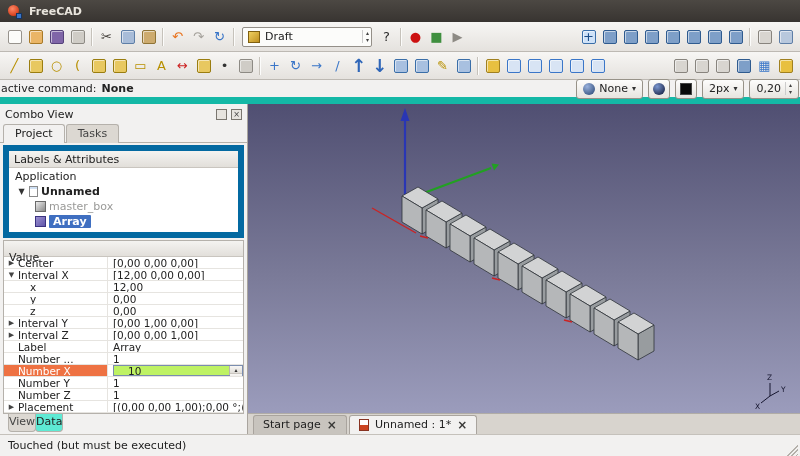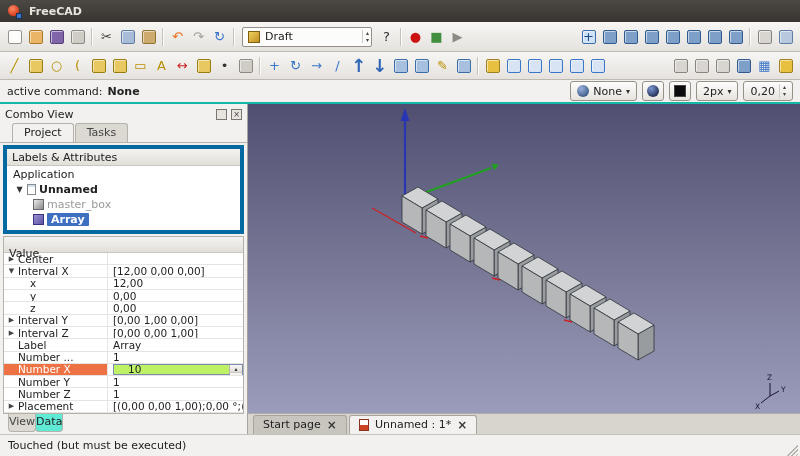--- a/index.html
+++ b/index.html
@@ -23,42 +23,42 @@
   .tbi { width:21px; height:21px; display:flex; align-items:center; justify-content:center; border-radius:2px; flex:0 0 auto; }
   .ic { display:flex; align-items:center; justify-content:center; font-size:13px; line-height:1; }
   .ic.blk { width:14px; height:14px; border:1px solid #888; border-radius:2px; box-shadow:inset 1px 1px 0 rgba(255,255,255,.55); }
   .tbi.big .ic { font-size:18px; font-weight:bold; }
   .sep { width:2px; height:18px; border-left:1px solid #c6c2bb; border-right:1px solid #fcfcfb; margin:0 3px; flex:0 0 auto; }
   .wb-combo { height:20px; width:130px; flex:0 0 auto; background:#fcfcfa; border:1px solid #948f88; border-radius:2px; display:flex; align-items:center; padding:0 2px 0 5px; gap:5px; margin:0 4px; }
   .wbic { width:12px; height:12px; background:linear-gradient(135deg,#f0d060,#c09020); border:1px solid #806010; flex:0 0 auto; }
   .cbarrows { margin-left:auto; display:flex; flex-direction:column; font-size:6px; color:#444; border-left:1px solid #ccc; padding-left:3px; line-height:1.1; }
 
   
-  .cmdbar { height:24px; flex:0 0 auto; display:flex; align-items:center; padding:0 7px; background:#f2f1f0; border-bottom:2px solid #14b8a6; gap:5px; }
+  .cmdbar { height:24px; flex:0 0 auto; display:flex; align-items:center; padding:0 1px; background:#f2f1f0; border-bottom:7px solid #14b8a6; gap:5px; }
   .cmdvalue { font-weight:bold; }
   .btn { height:20px; border:1px solid #979288; border-radius:3px; background:linear-gradient(#fdfdfc,#e7e4df); display:flex; align-items:center; padding:0 6px; gap:4px; font:inherit; color:#222; }
   .btn.sq { padding:0 4px; }
   .sw { width:12px; height:12px; display:inline-block; }
   .swdark { border-radius:50%; background:radial-gradient(circle at 35% 30%, #7a97d0, #0a1030); }
   .swblack { background:#0a0a0a; border:1px solid #444; }
   .agicon { width:12px; height:12px; border-radius:50%; background:radial-gradient(circle at 35% 30%, #9ab2dd, #23406e); }
   .dn { font-size:8px; color:#333; }
 
   
   .main { flex:1; display:flex; min-height:0; }
 
   
   .leftpanel { width:248px; flex:0 0 auto; display:flex; flex-direction:column; background:#f2f1f0; border-right:1px solid #a9a49e; min-height:0; }
   .panelhead { height:18px; flex:0 0 auto; display:flex; align-items:center; padding:2px 5px 0; }
   .phbtns { margin-left:auto; display:flex; gap:4px; }
   .phbtn { width:11px; height:11px; border:1px solid #7a766f; background:#e7e4df; font-size:8px; line-height:9px; text-align:center; color:#444; }
-  .ptabs { height:21px; flex:0 0 auto; display:flex; align-items:flex-start; padding:0 12px; gap:1px; border-bottom:1px solid #b5b1ab; }
+  .ptabs { height:21px; flex:0 0 auto; display:flex; align-items:center; padding:0 3px; gap:1px; border-bottom:1px solid #b5b1ab; }
   .ptab { padding:2px 11px 3px; border:1px solid #b5b1ab; border-bottom:none; border-radius:3px 3px 0 0; background:#dcd8d2; color:#444; position:relative; top:1px; }
   .ptab.active { background:#f2f1f0; color:#222; }
-  .treewrap { margin:2px 3px 0; flex:0 0 auto; background:#fff; border:4px solid #0369a1; display:flex; flex-direction:column; }
+  .treewrap { margin:2px 3px 0; flex:0 0 auto; background:#fff; border:6px solid #0369a1; display:flex; flex-direction:column; }
   .treehead { height:17px; background:linear-gradient(#f4f3f1,#e2dfda); border-bottom:1px solid #c9c5bf; display:flex; align-items:center; padding:0 5px; }
   .treebody { height:64px; display:flex; overflow:hidden;flex-direction:column; }
   .treerows { flex:1; padding-top:1px; }
   .trow { height:15px; display:flex; align-items:center; gap:3px; white-space:nowrap; }
   .tarrow { width:9px; font-size:8px; color:#333; text-align:center; flex:0 0 auto; }
   .ti { width:11px; height:11px; flex:0 0 auto; }
   .ti.doc { width:9px; height:11px; background:#fff; border:1px solid #8a8a8a; box-shadow:inset 0 2px 0 #cfe0f4; }
   .ti.boxg { background:linear-gradient(135deg,#ececec,#b0b0b0 60%,#8a8a8a); border:1px solid #6a6a6a; }
   .ti.boxp { background:linear-gradient(135deg,#9a8fd0,#5f55a8); border:1px solid #3a3280; }
   .tlabel.bold { font-weight:bold; }
@@ -391,20 +391,21 @@
       <div class="propwrap">
         <div class="prophead">
           <div class="ph2">Value</div>
         </div>
         <div id="prows">
             <div class="prow">
               <div class="pname">
                 <span class="parrow">▶</span>
                 <span>Center</span>
               </div>
+              <div class="pval">[0,00 0,00 0,00]</div>
             </div>
             <div class="prow">
               <div class="pname">
                 <span class="parrow">▼</span>
                 <span>Interval X</span>
               </div>
               <div class="pval">[12,00 0,00 0,00]</div>
             </div>
             <div class="prow">
               <div class="pname child">

